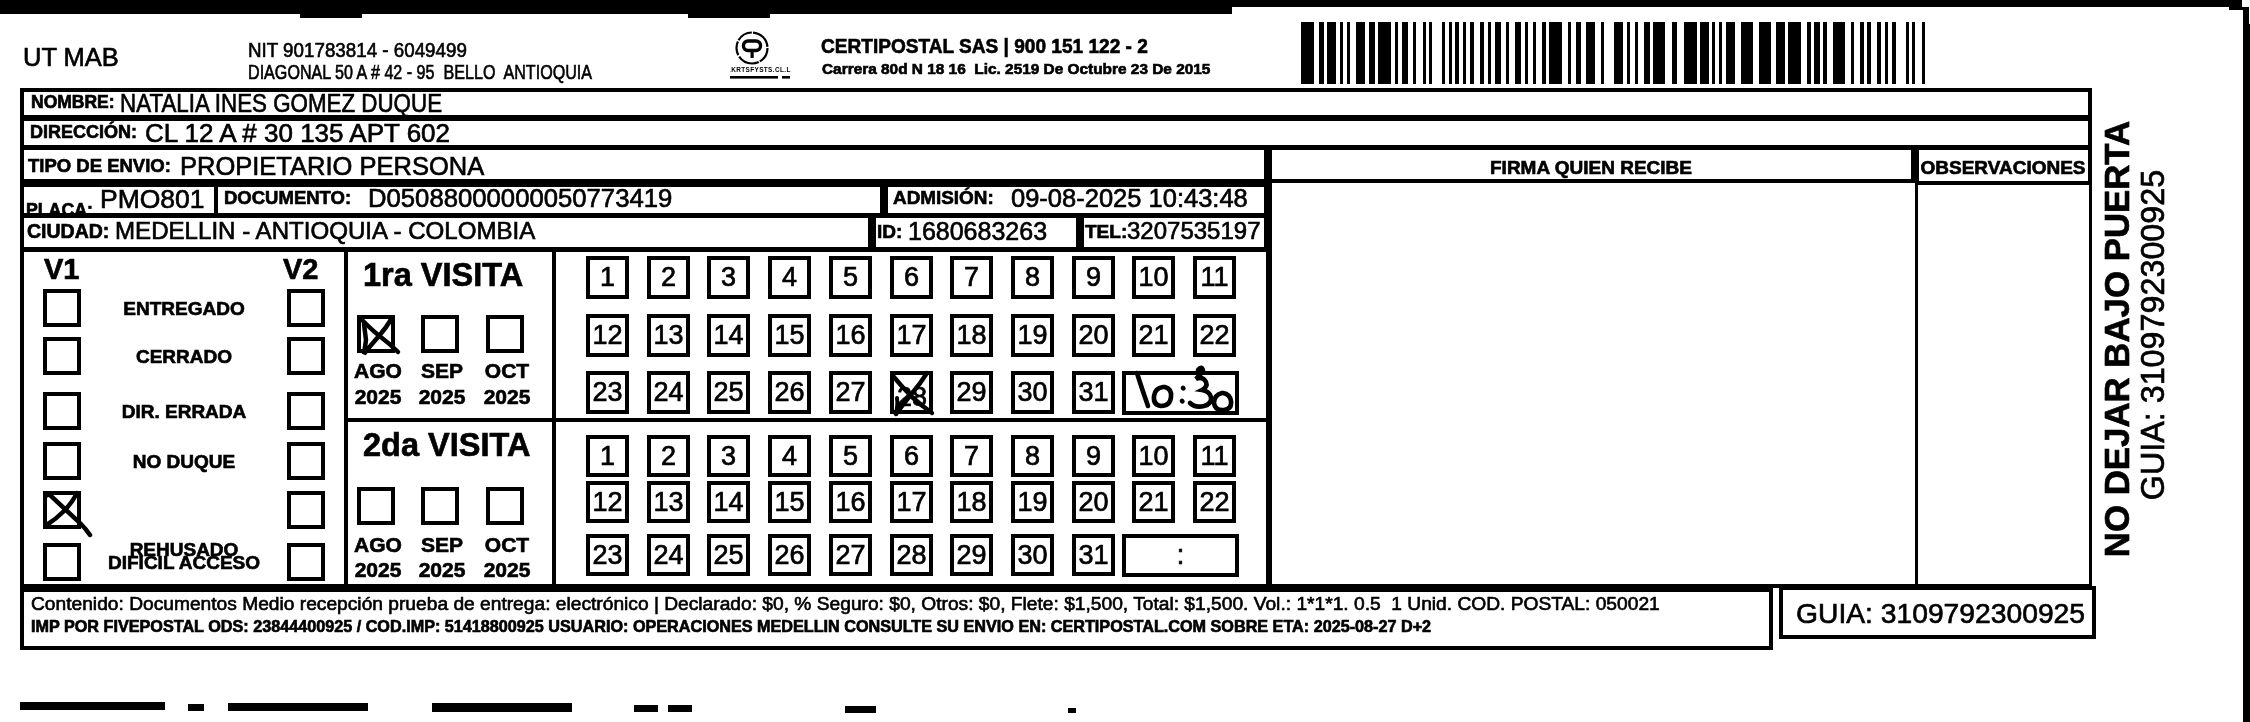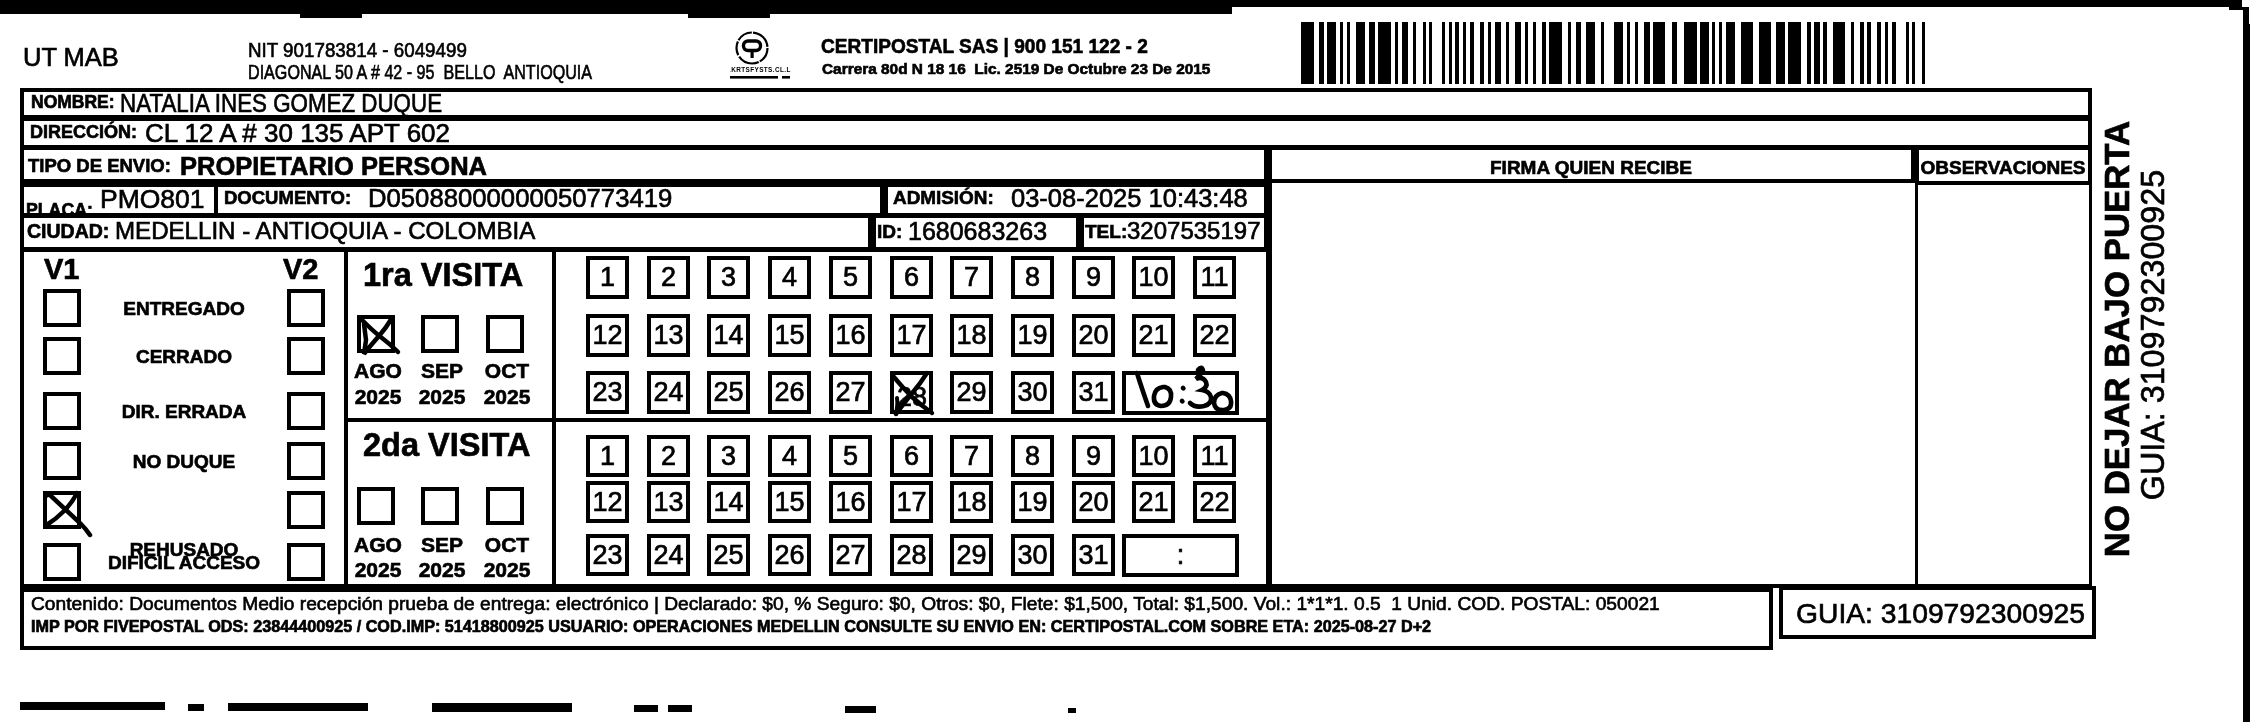--- a/index.html
+++ b/index.html
@@ -116,39 +116,39 @@
 <div class="abs" style="left:20px;top:117px;width:2064px;height:24px;border:4px solid #000;"></div>
 
 <div class="abs t" style="left:30px;top:123px;font-size:18px;font-weight:bold;">DIRECCIÓN:</div>
 
 <div class="abs t" style="left:145px;top:119.5px;font-size:26px;font-weight:normal;">CL 12 A # 30 135 APT 602</div>
 
 <div class="abs" style="left:20px;top:146px;width:1240px;height:29px;border:4px solid #000;"></div>
 
 <div class="abs t" style="left:28px;top:157px;font-size:18.5px;font-weight:bold;">TIPO DE ENVIO:</div>
 
-<div class="abs t" style="left:180px;top:154px;font-size:25.5px;font-weight:bold;">PROPIETARIO PERSONA</div>
+<div class="abs t" style="left:180px;top:154px;font-size:25.5px;font-weight:normal;">PROPIETARIO PERSONA</div>
 
 <div class="abs" style="left:20px;top:183px;width:190px;height:26px;border:4px solid #000;"></div>
 
 <div class="abs t" style="left:26px;top:202px;font-size:17.7px;font-weight:bold;">PLACA:</div>
 
 <div class="abs t" style="left:100px;top:185.5px;font-size:26.5px;font-weight:normal;">PMO801</div>
 
 <div class="abs" style="left:214px;top:183px;width:662px;height:26px;border:4px solid #000;"></div>
 
 <div class="abs t" style="left:224px;top:189px;font-size:18.5px;font-weight:bold;">DOCUMENTO:</div>
 
 <div class="abs t" style="left:368px;top:185.5px;font-size:25.7px;font-weight:normal;">D05088000000050773419</div>
 
 <div class="abs" style="left:884px;top:183px;width:376px;height:26px;border:4px solid #000;"></div>
 
 <div class="abs t" style="left:893px;top:189px;font-size:18.9px;font-weight:bold;">ADMISIÓN:</div>
 
-<div class="abs t" style="left:1011px;top:185.5px;font-size:25.5px;font-weight:normal;">03-08-2025 10:43:48</div>
+<div class="abs t" style="left:1011px;top:185.5px;font-size:25.5px;font-weight:normal;">09-08-2025 10:43:48</div>
 
 <div class="abs" style="left:20px;top:214px;width:844px;height:29px;border:4px solid #000;"></div>
 
 <div class="abs t" style="left:27px;top:222px;font-size:19.5px;font-weight:bold;">CIUDAD:</div>
 
 <div class="abs t" style="left:115px;top:218.5px;font-size:24.1px;font-weight:normal;">MEDELLIN - ANTIOQUIA - COLOMBIA</div>
 
 <div class="abs" style="left:872px;top:214px;width:200px;height:29px;border:4px solid #000;"></div>
 
 <div class="abs t" style="left:877px;top:222px;font-size:19px;font-weight:bold;">ID:</div>

